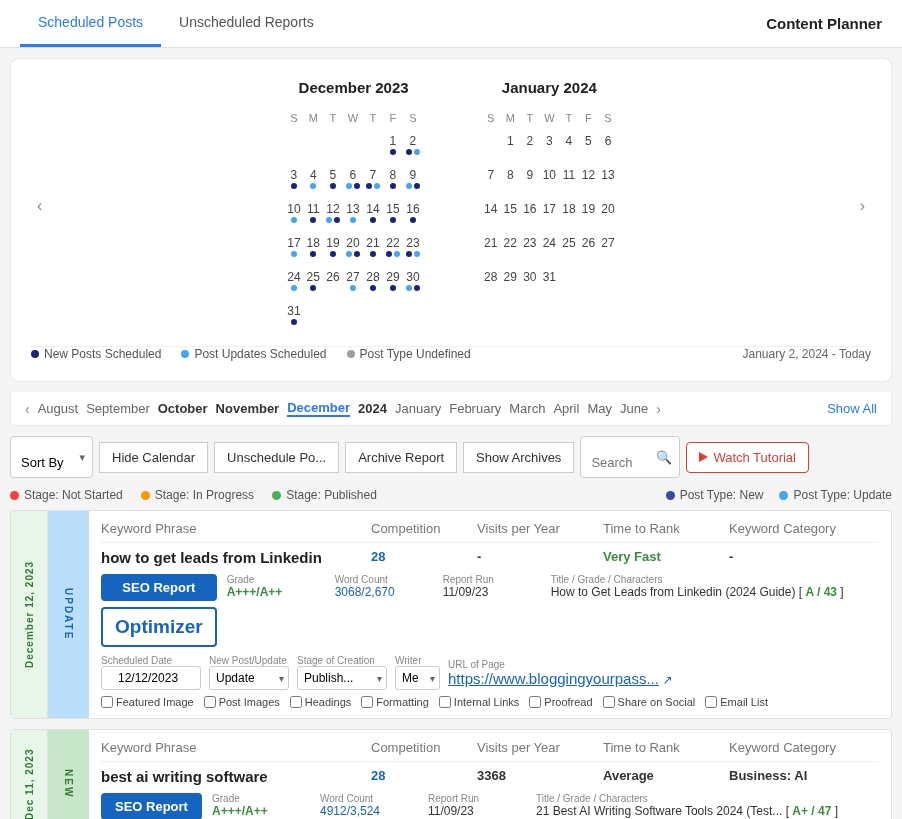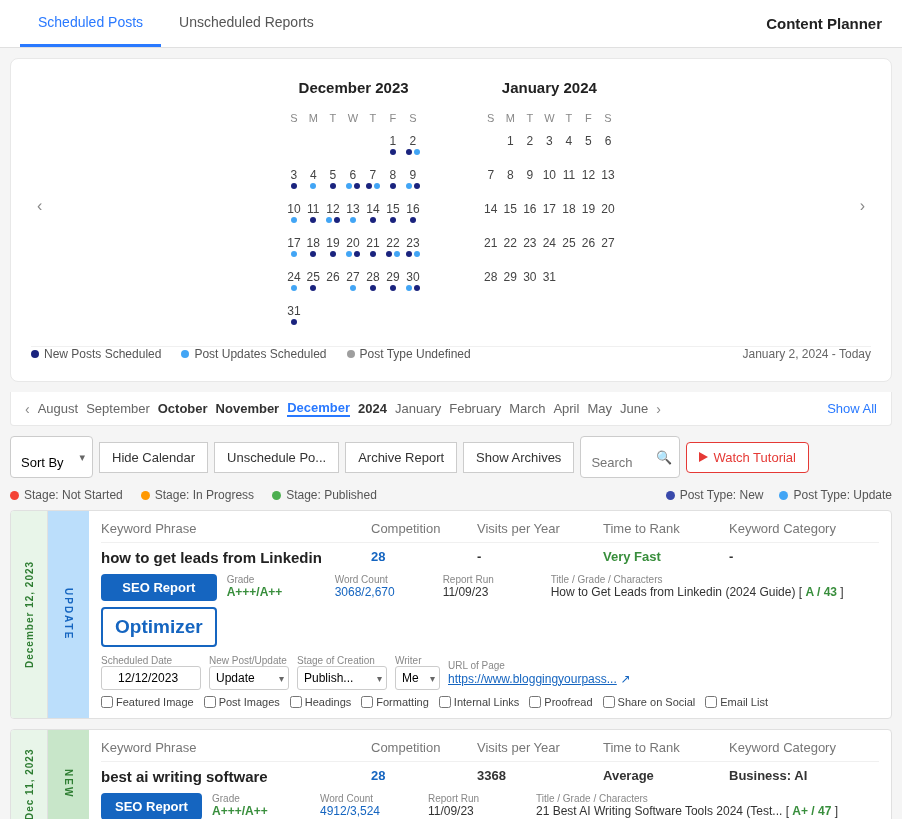--- a/index.html
+++ b/index.html
@@ -77,21 +77,21 @@
     .keyword-phrase { font-size: 15px; font-weight: 700; color: #222; margin-bottom: 2px; }
     .seo-btn { background: #1565c0; color: #fff; border: none; border-radius: 4px; padding: 6px 14px; font-size: 13px; font-weight: 600; cursor: pointer; }
     .opt-btn { background: #fff; color: #1565c0; border: 2px solid #1565c0; border-radius: 4px; padding: 7px 12px; font-size: 19px; font-weight: 600; cursor: pointer; }
     .sub-label { font-size: 10px; color: #888; }
     .sub-value { font-size: 12px; color: #333; }
     .sub-value.green { color: #388e3c; font-weight: 600; }
     .date-input { border: 1px solid #ccc; border-radius: 3px; padding: 4px 16px; font-size: 12px; width: 100px; }
     .dropdown-sm { border: 1px solid #ccc; border-radius: 3px; padding: 4px 20px 4px 6px; font-size: 12px; background: #fff; appearance: none; cursor: pointer; position: relative; }
     .dropdown-wrapper { position: relative; display: inline-block; }
     .dropdown-wrapper::after { content: '▾'; position: absolute; right: 5px; top: 50%; transform: translateY(-50%); pointer-events: none; color: #666; font-size: 10px; }
-    .link-blue { color: #1565c0; font-size: 12px; }
+    .link-blue { color: #1565c0; font-size: 15px; }
     .checkbox-row { display: flex; align-items: center; gap: 10px; flex-wrap: wrap; }
     .checkbox-item { display: flex; align-items: center; gap: 3px; font-size: 11px; color: #444; }
     .checkbox-item input { width: 12px; height: 12px; }
   </style>
 </head>
 <body>
 
 <div class="top-nav">
   <div class="tab-group">
     <div class="tab active">Scheduled Posts</div>

